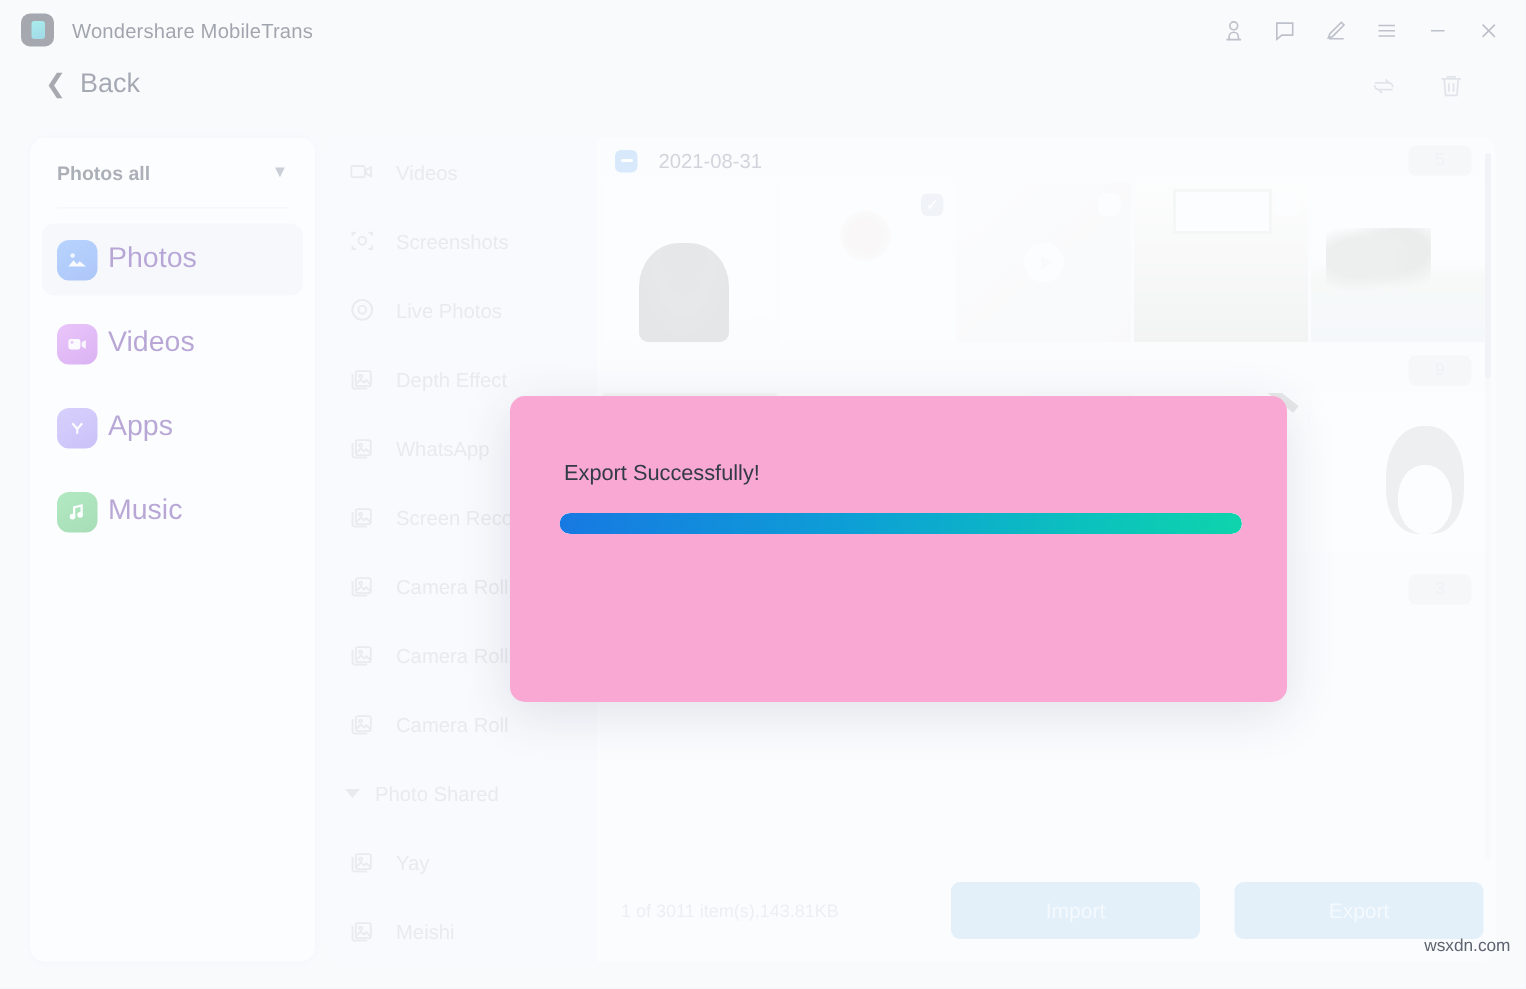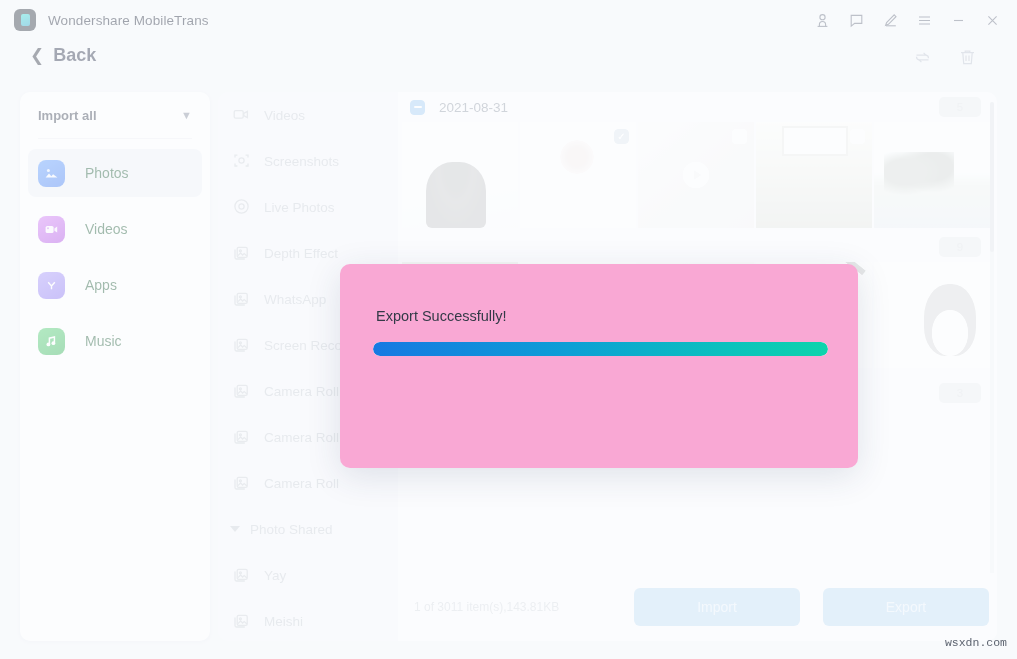--- a/index.html
+++ b/index.html
@@ -50,21 +50,21 @@
   .backrow {
     position: absolute; top: 40px; left: 0;
     width: 1017px; height: 44px;
   }
   .back {
     position: absolute; left: 30px; top: 5px;
     display: flex; align-items: center; gap: 9px;
     color: #1d2433;
   }
   .back-chev { font-size: 17px; line-height: 1; color: #1d2433; }
-  .back-label { font-size: 18px; font-weight: bold; color: #18203a; }
+  .back-label { font-size: 18px; font-weight: normal; color: #18203a; }
   .toolbar-right {
     position: absolute; right: 40px; top: 8px;
     display: flex; align-items: center; gap: 26px;
     color: #b9bfcc;
   }
 
   
   .sidebar {
     position: absolute; left: 20px; top: 92px;
     width: 190px; height: 549px;
@@ -93,21 +93,21 @@
     width: 27px; height: 27px; border-radius: 8px;
     display: flex; align-items: center; justify-content: center;
     flex: 0 0 auto;
   }
   .nav-ico svg { display: block; }
   .ico-photos { background: linear-gradient(150deg,#4e93ff,#2f6ef0); }
   .ico-videos { background: linear-gradient(150deg,#cf6ef5,#a63ae0); }
   .ico-info   { background: linear-gradient(150deg,#ffb33c,#f58b18); }
   .ico-music  { background: linear-gradient(150deg,#3fcb63,#1fab45); }
   .ico-apps   { background: linear-gradient(150deg,#9f8bfb,#7c63f0); }
-  .nav-text { margin-left: 20px; font-size: 14px; color: #14532d; }
+  .nav-text { margin-left: 7px; font-size: 19px; color: #4c1d95; }
 
   
   .catcol {
     position: absolute; left: 218px; top: 92px;
     width: 180px; height: 549px;
     background: #f7f8fb;
     border-radius: 10px 0 0 10px;
     overflow: hidden;
   }
   .cat-item {
@@ -320,22 +320,22 @@
   .btn-ghost {
     width: 112px; height: 34px; border-radius: 5px;
     background: #fff; color: #1d2b3a;
     border: 1px solid #2b7fc4;
     font-size: 14.5px;
     display: flex; align-items: center; justify-content: center;
     font-family: "Liberation Sans", sans-serif;
   }
 
   .watermark {
-    position: absolute; right: 10px; bottom: 10px;
-    font-size: 11.5px; color: #5d6470; font-family: Liberation Mono, monospace;
+    position: absolute; right: 10px; bottom: 22px;
+    font-size: 11.5px; color: #5d6470;
   }
 </style>
 </head>
 <body>
 
 <div id="app">
 
   <div class="titlebar">
     <div class="logo">
       <div class="logo-inner"></div>
@@ -398,21 +398,21 @@
             <path d="M7.2 4.6V3.2h4.6v1.4"></path>
           <path d="M4.8 4.6l.9 11h7.6l.9-11"></path>
             <path d="M8 7.5v5.6M11 7.5v5.6"></path>
         </svg>
       </span>
     </div>
   </div>
 
   <div class="sidebar">
     <div class="lang-select">
-      <span class="lang-label">Import all</span>
+      <span class="lang-label">Photos all</span>
       <span class="chev-down">▼</span>
     </div>
     <div class="nav">
 
       <div class="nav-item active">
         <span class="nav-ico ico-photos">
           <svg width="15" height="15" viewBox="0 0 15 15" fill="#fff">
             <circle cx="4.4" cy="4.4" r="1.5" opacity=".85"></circle>
             <path d="M1.6 11.6l3.4-4.1 2.3 2.7 1.8-2 4.3 3.4z" opacity=".95"></path>
           </svg>

